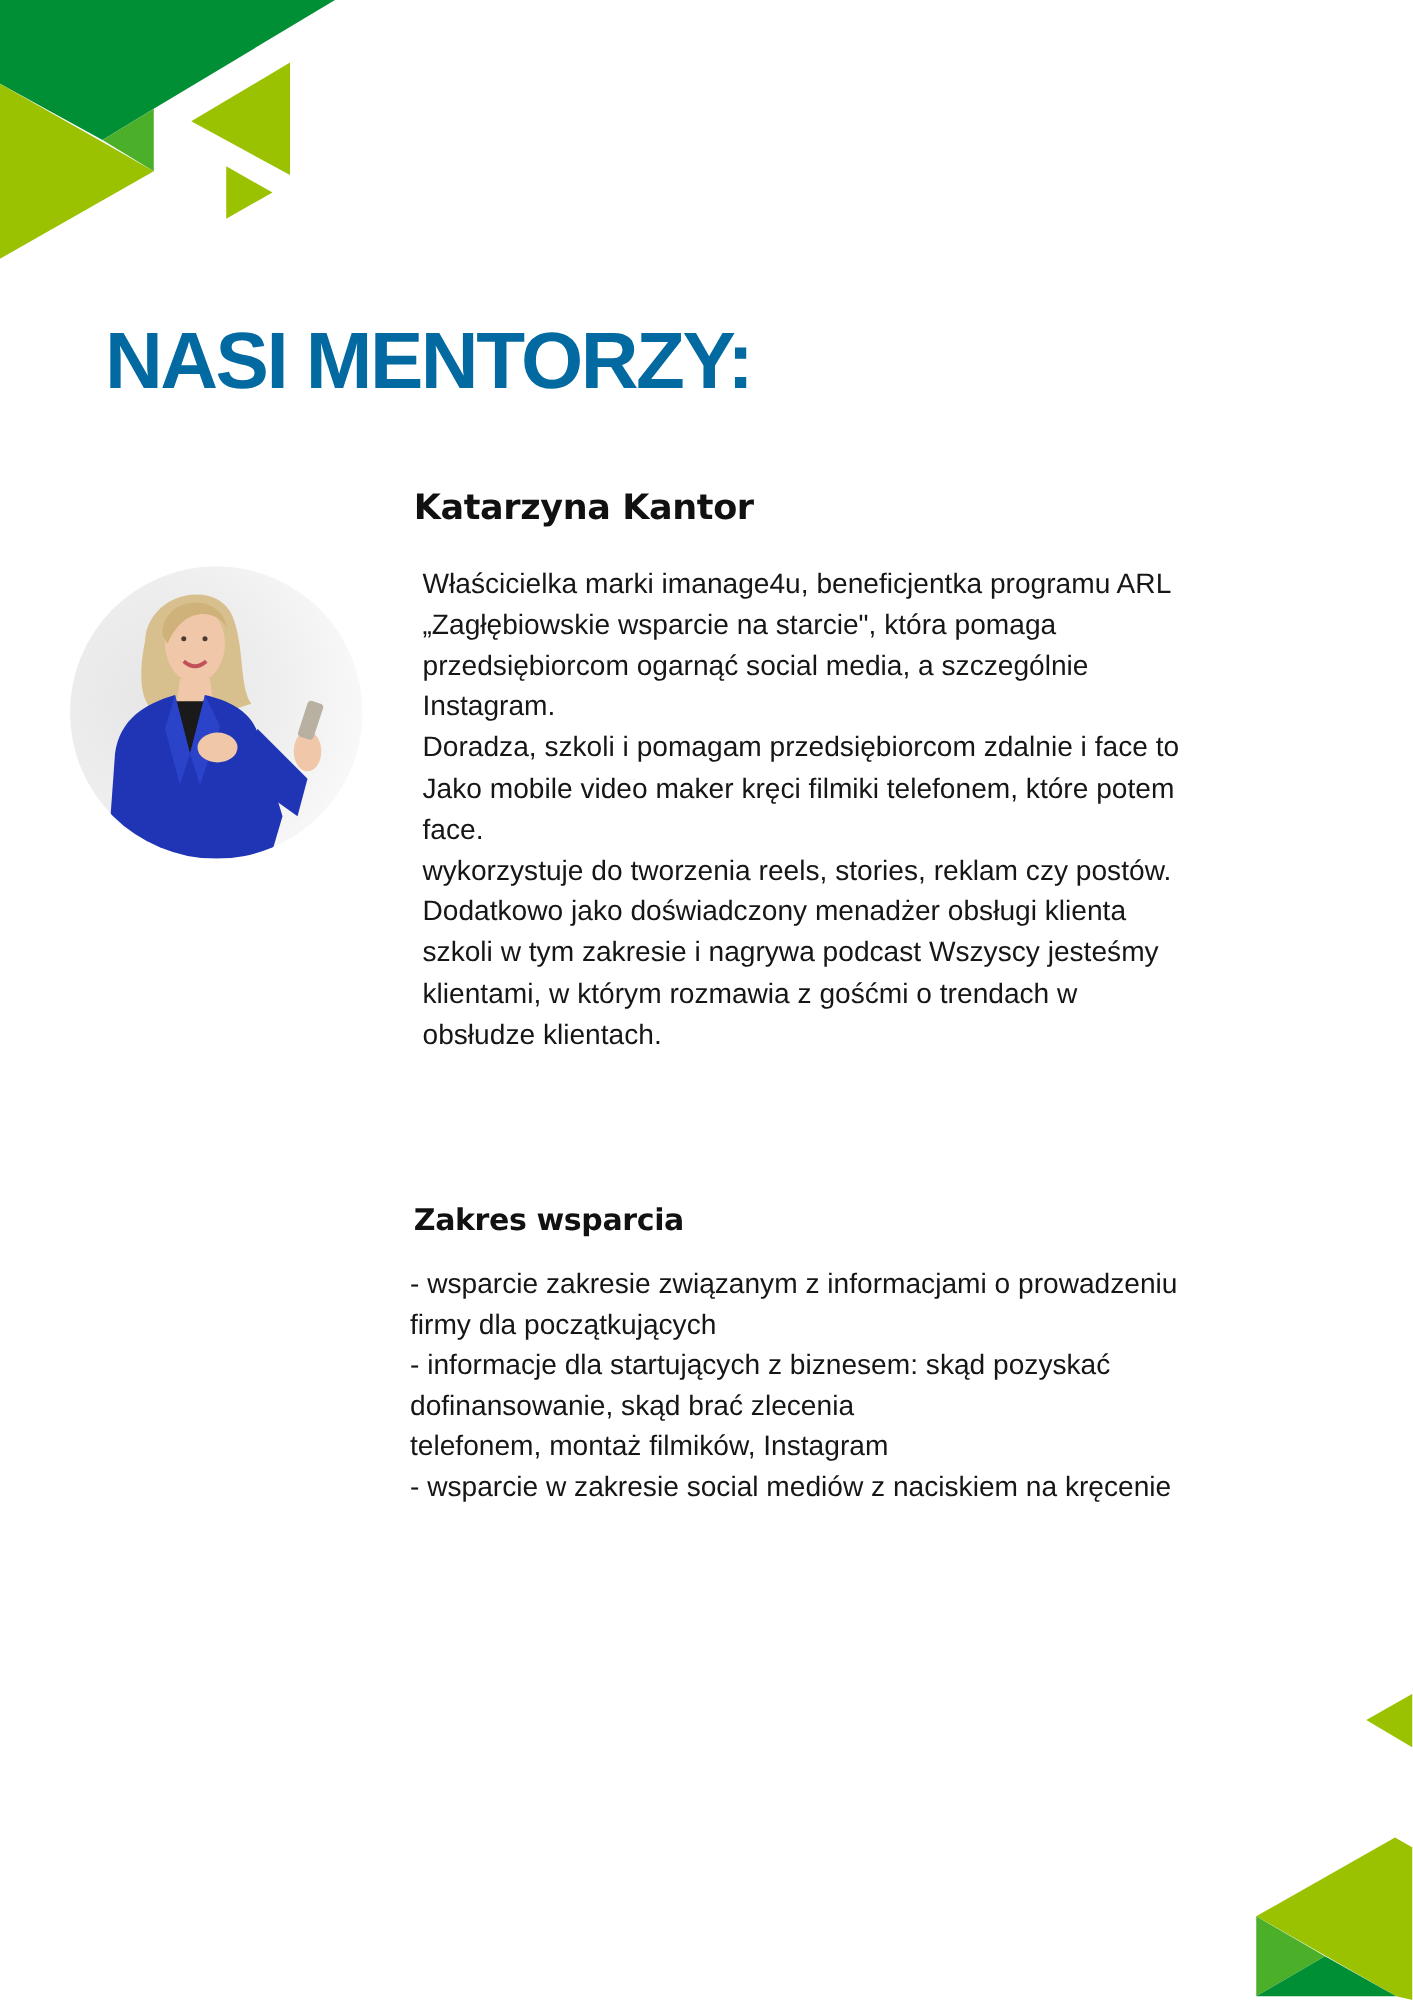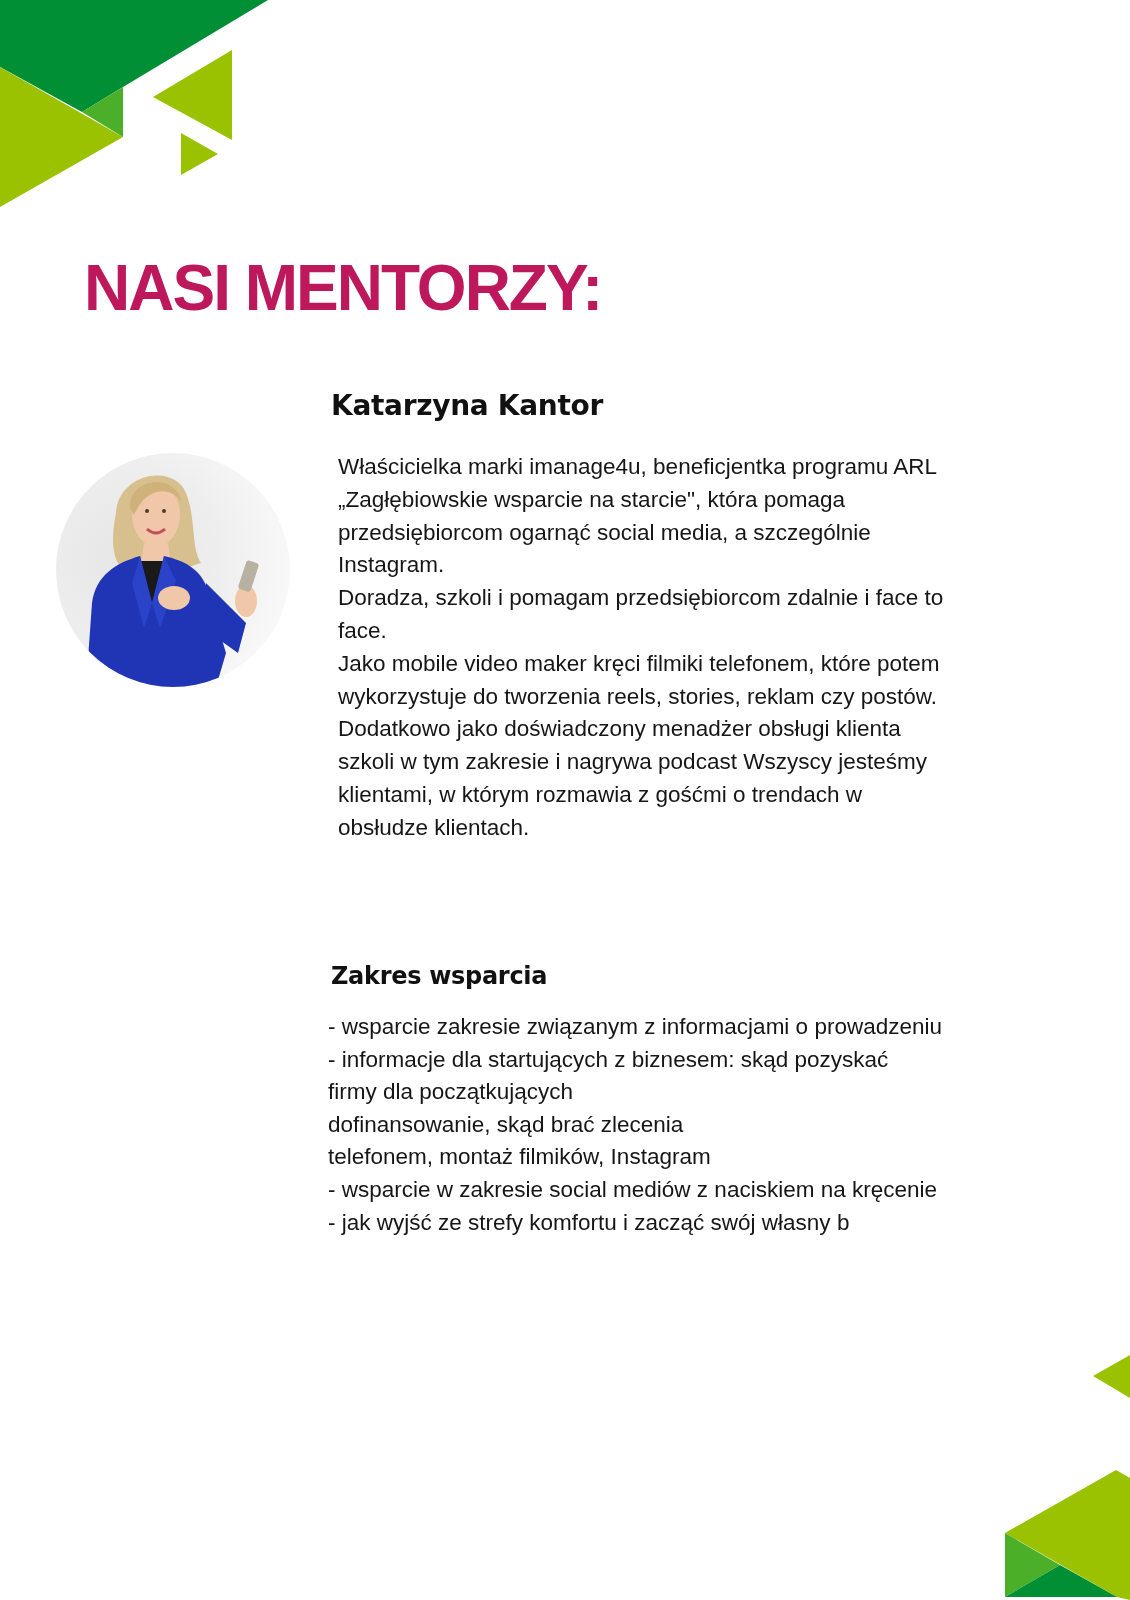--- a/index.html
+++ b/index.html
@@ -1,21 +1,21 @@
 <!DOCTYPE html>
 <html><head>
   <meta charset="utf-8">
   <style>
     html, body { margin: 0; padding: 0; background: #ffffff; }
     body { width: 1130px; height: 1600px; position: relative; overflow: hidden; }
     .deco { position: absolute; left: 0; top: 0; }
     .title {
       position: absolute; left: 84px; top: 252px;
       font-family: "Liberation Sans", sans-serif; font-weight: bold;
-      font-size: 64px; letter-spacing: -2px; color: #be185d; margin: 0;
+      font-size: 64px; letter-spacing: -2px; color: #0369a1; margin: 0;
       line-height: 72px; white-space: nowrap;
     }
     .name {
       position: absolute; left: 331px; top: 389px;
       font-family: "DejaVu Sans", sans-serif; font-weight: bold;
       font-size: 28px; letter-spacing: -0.3px; color: #111; margin: 0; white-space: nowrap;
     }
     .bio {
       position: absolute; left: 338px; top: 451px; width: 720px;
       font-family: "Liberation Sans", sans-serif; font-size: 22.5px;
@@ -90,32 +90,31 @@
 </div>
 
 <h2 class="name">Katarzyna Kantor</h2>
 
 <div class="bio">
   <div>Właścicielka marki imanage4u, beneficjentka programu ARL</div>
   <div>„Zagłębiowskie wsparcie na starcie", która pomaga</div>
   <div>przedsiębiorcom ogarnąć social media, a szczególnie</div>
   <div>Instagram.</div>
   <div>Doradza, szkoli i pomagam przedsiębiorcom zdalnie i face to</div>
+  <div>Jako mobile video maker kręci filmiki telefonem, które potem</div>
   <div>face.</div>
-  <div>Jako mobile video maker kręci filmiki telefonem, które potem</div>
   <div>wykorzystuje do tworzenia reels, stories, reklam czy postów.</div>
   <div>Dodatkowo jako doświadczony menadżer obsługi klienta</div>
   <div>szkoli w tym zakresie i nagrywa podcast Wszyscy jesteśmy</div>
   <div>klientami, w którym rozmawia z gośćmi o trendach w</div>
   <div>obsłudze klientach.</div>
 </div>
 
 <h3 class="section-heading">Zakres wsparcia</h3>
 
 <div class="support-list">
   <div>-  wsparcie zakresie związanym z informacjami o prowadzeniu</div>
+  <div>firmy dla początkujących</div>
   <div>- informacje dla startujących z biznesem: skąd pozyskać</div>
-  <div>firmy dla początkujących</div>
   <div>dofinansowanie, skąd brać zlecenia</div>
   <div>telefonem, montaż filmików, Instagram</div>
   <div>- wsparcie w zakresie social mediów z naciskiem na kręcenie</div>
-  <div>- jak wyjść ze strefy komfortu i zacząć swój własny b</div>
 </div>
 
 </body></html>

